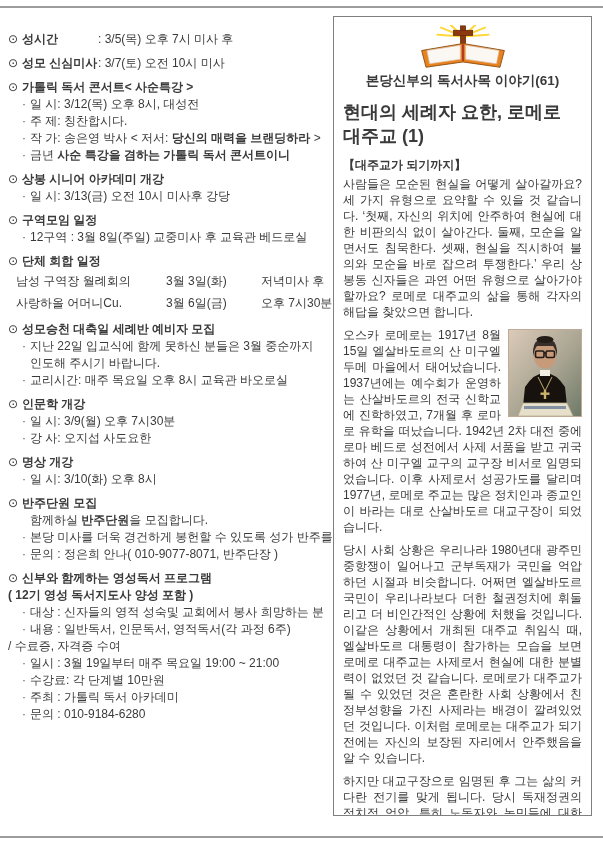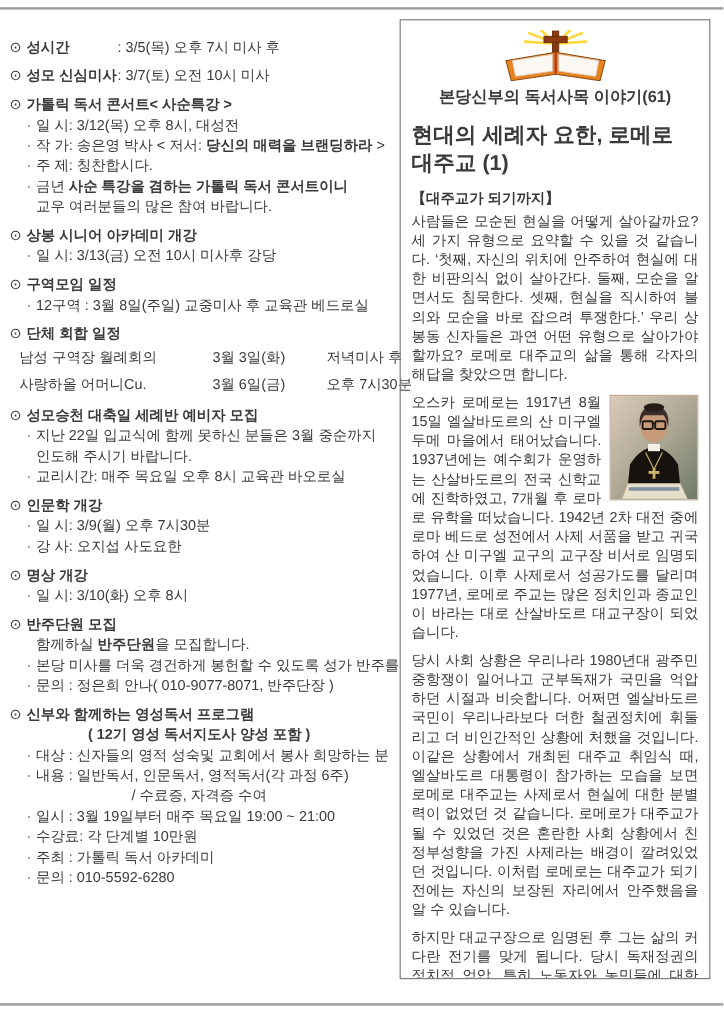--- a/index.html
+++ b/index.html
@@ -19,23 +19,23 @@
   .h{font-weight:bold;line-height:17px;white-space:nowrap;}
   .bul{display:inline-block;width:14px;font-weight:normal;font-size:12px;}
   .kv-label{display:inline-block;min-width:76px;font-weight:bold;}
   .kv-val{font-weight:normal;}
   .it{padding-left:14px;line-height:17px;white-space:nowrap;}
   .dot{display:inline-block;width:8px;color:#555;}
   .cont{padding-left:22px;}
   b{font-weight:bold;}
   .mt-row{display:flex;line-height:22px;padding-left:8px;white-space:nowrap;}
   .mt-name{flex:0 0 150px;}
-  .mt-date{flex:0 0 95px;margin-left:11px;}
+  .mt-date{flex:0 0 95px;}
   .mt-time{flex:1;text-align:center;padding-right:10px;}
-  .right-line{text-align:center;padding-right:4px;line-height:17px;white-space:nowrap;}
+  .right-line{text-align:left;padding-right:4px;line-height:17px;white-space:nowrap;}
   .bold{font-weight:bold;}
 
   
   .rbox{
     position:absolute;left:333px;top:16px;width:259px;height:800px;
     border:1px solid #7f7f7f;box-sizing:border-box;
     padding:8px 9px 6px 9px;overflow:hidden;
   }
   .ricon{text-align:center;height:44px;}
   .rtitle{font-weight:bold;font-size:13.5px;text-align:center;margin:3px 0 10px 0;}
@@ -62,24 +62,23 @@
     <div class="h"><span class="bul">⊙</span><span class="kv-label">성시간</span><span class="kv-val">: 3/5(목) 오후 7시 미사 후</span></div>
   </div>
 
   <div class="sec">
     <div class="h"><span class="bul">⊙</span><span class="kv-label">성모 신심미사</span><span class="kv-val">: 3/7(토) 오전 10시 미사</span></div>
   </div>
 
   <div class="sec">
     <div class="h"><span class="bul">⊙</span><span>가톨릭 독서 콘서트&lt; 사순특강 &gt;</span></div>
     <div class="it"><span class="dot">·</span><span>일 시:  3/12(목) 오후 8시, 대성전</span></div>
+    <div class="it"><span class="dot">·</span><span>주 제:  칭찬합시다.</span></div>
     <div class="it"><span class="dot">·</span><span>작 가:  송은영 박사 &lt; 저서: </span><b>당신의 매력을 브랜딩하라</b><span> &gt;</span></div>
-    <div class="it"><span class="dot">·</span><span>주 제:  칭찬합시다.</span></div>
     <div class="it"><span class="dot">·</span><span>금년 </span><b>사순 특강을 겸하는 가톨릭 독서 콘서트이니</b></div>
-    <div class="it cont"><span>교우 여러분들의 많은 참여 바랍니다.</span></div>
   </div>
 
   <div class="sec">
     <div class="h"><span class="bul">⊙</span><span>상봉 시니어 아카데미 개강</span></div>
     <div class="it"><span class="dot">·</span><span>일 시:  3/13(금) 오전 10시 미사후 강당</span></div>
   </div>
 
   <div class="sec">
     <div class="h"><span class="bul">⊙</span><span>구역모임 일정</span></div>
     <div class="it"><span class="dot">·</span><span>12구역 : 3월 8일(주일) 교중미사 후 교육관 베드로실</span></div>
@@ -126,21 +125,21 @@
 
   <div class="sec">
     <div class="h"><span class="bul">⊙</span><span>신부와 함께하는 영성독서 프로그램</span></div>
     <div class="right-line bold">( 12기 영성 독서지도사 양성 포함 )</div>
     <div class="it"><span class="dot">·</span><span>대상 : 신자들의 영적 성숙및 교회에서 봉사 희망하는 분</span></div>
     <div class="it"><span class="dot">·</span><span>내용 : 일반독서, 인문독서, 영적독서(각 과정 6주)</span></div>
     <div class="right-line">/ 수료증, 자격증 수여</div>
     <div class="it"><span class="dot">·</span><span>일시 : 3월 19일부터 매주 목요일 19:00 ~ 21:00</span></div>
     <div class="it"><span class="dot">·</span><span>수강료: 각 단계별 10만원</span></div>
     <div class="it"><span class="dot">·</span><span>주최 : 가톨릭 독서 아카데미</span></div>
-    <div class="it"><span class="dot">·</span><span>문의 : 010-5592-6280</span></div>
+    <div class="it"><span class="dot">·</span><span>문의 : 010-9184-6280</span></div>
   </div>
 
 </div>
 
 <div class="rbox">
 
   <div class="ricon">
     <svg width="104" height="44" viewBox="0 0 110 50">
       <g stroke="#ffd83d" stroke-width="2.4" stroke-linecap="round">
         <line x1="55" y1="13" x2="30" y2="3"></line>

